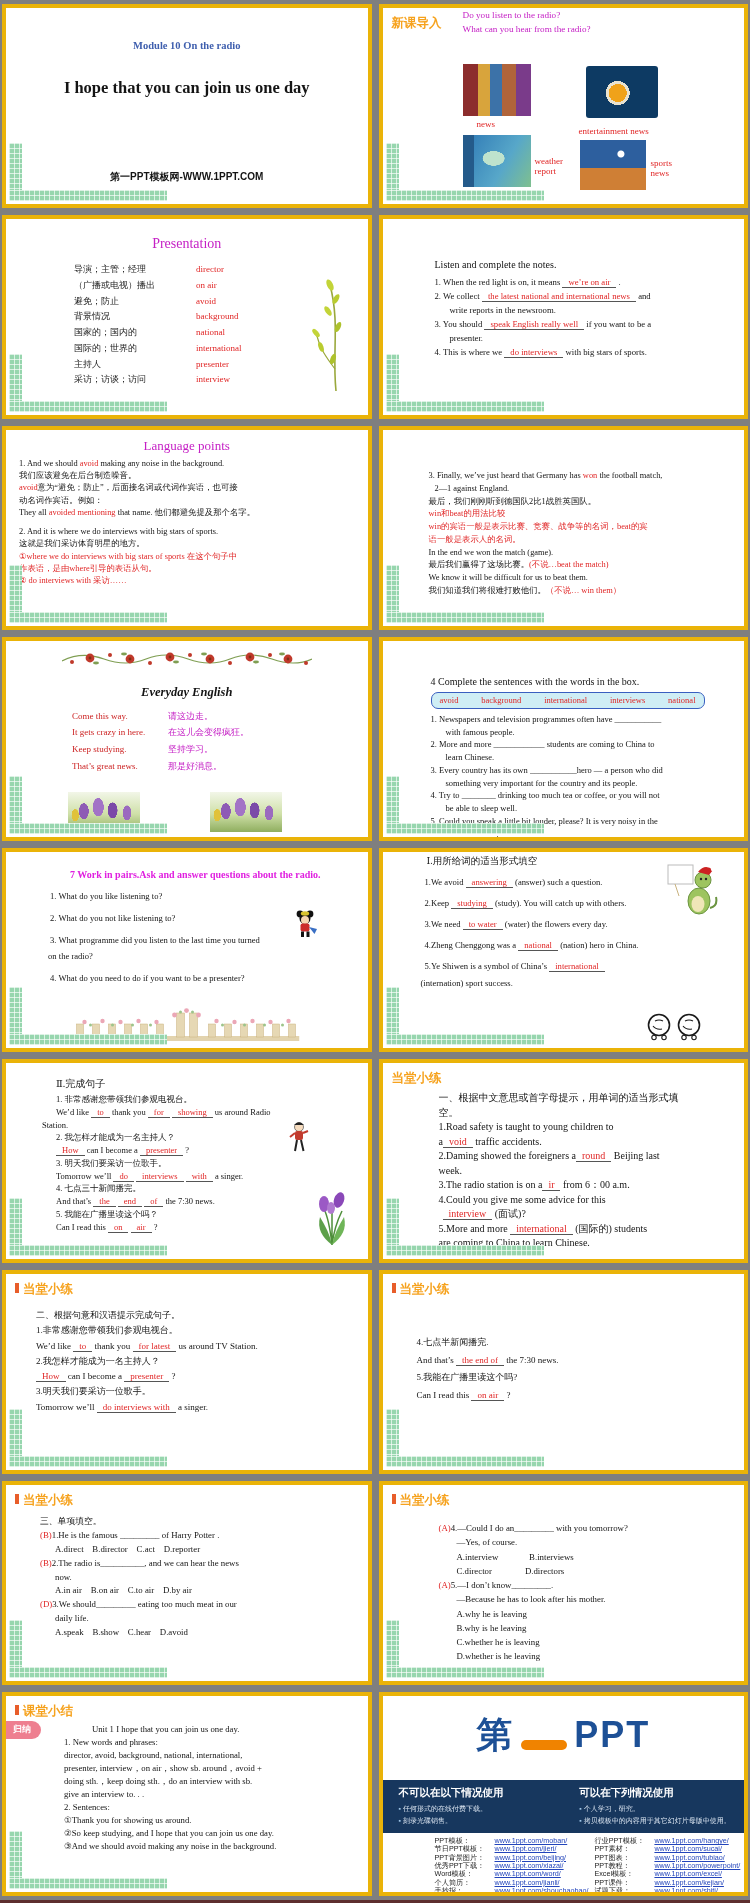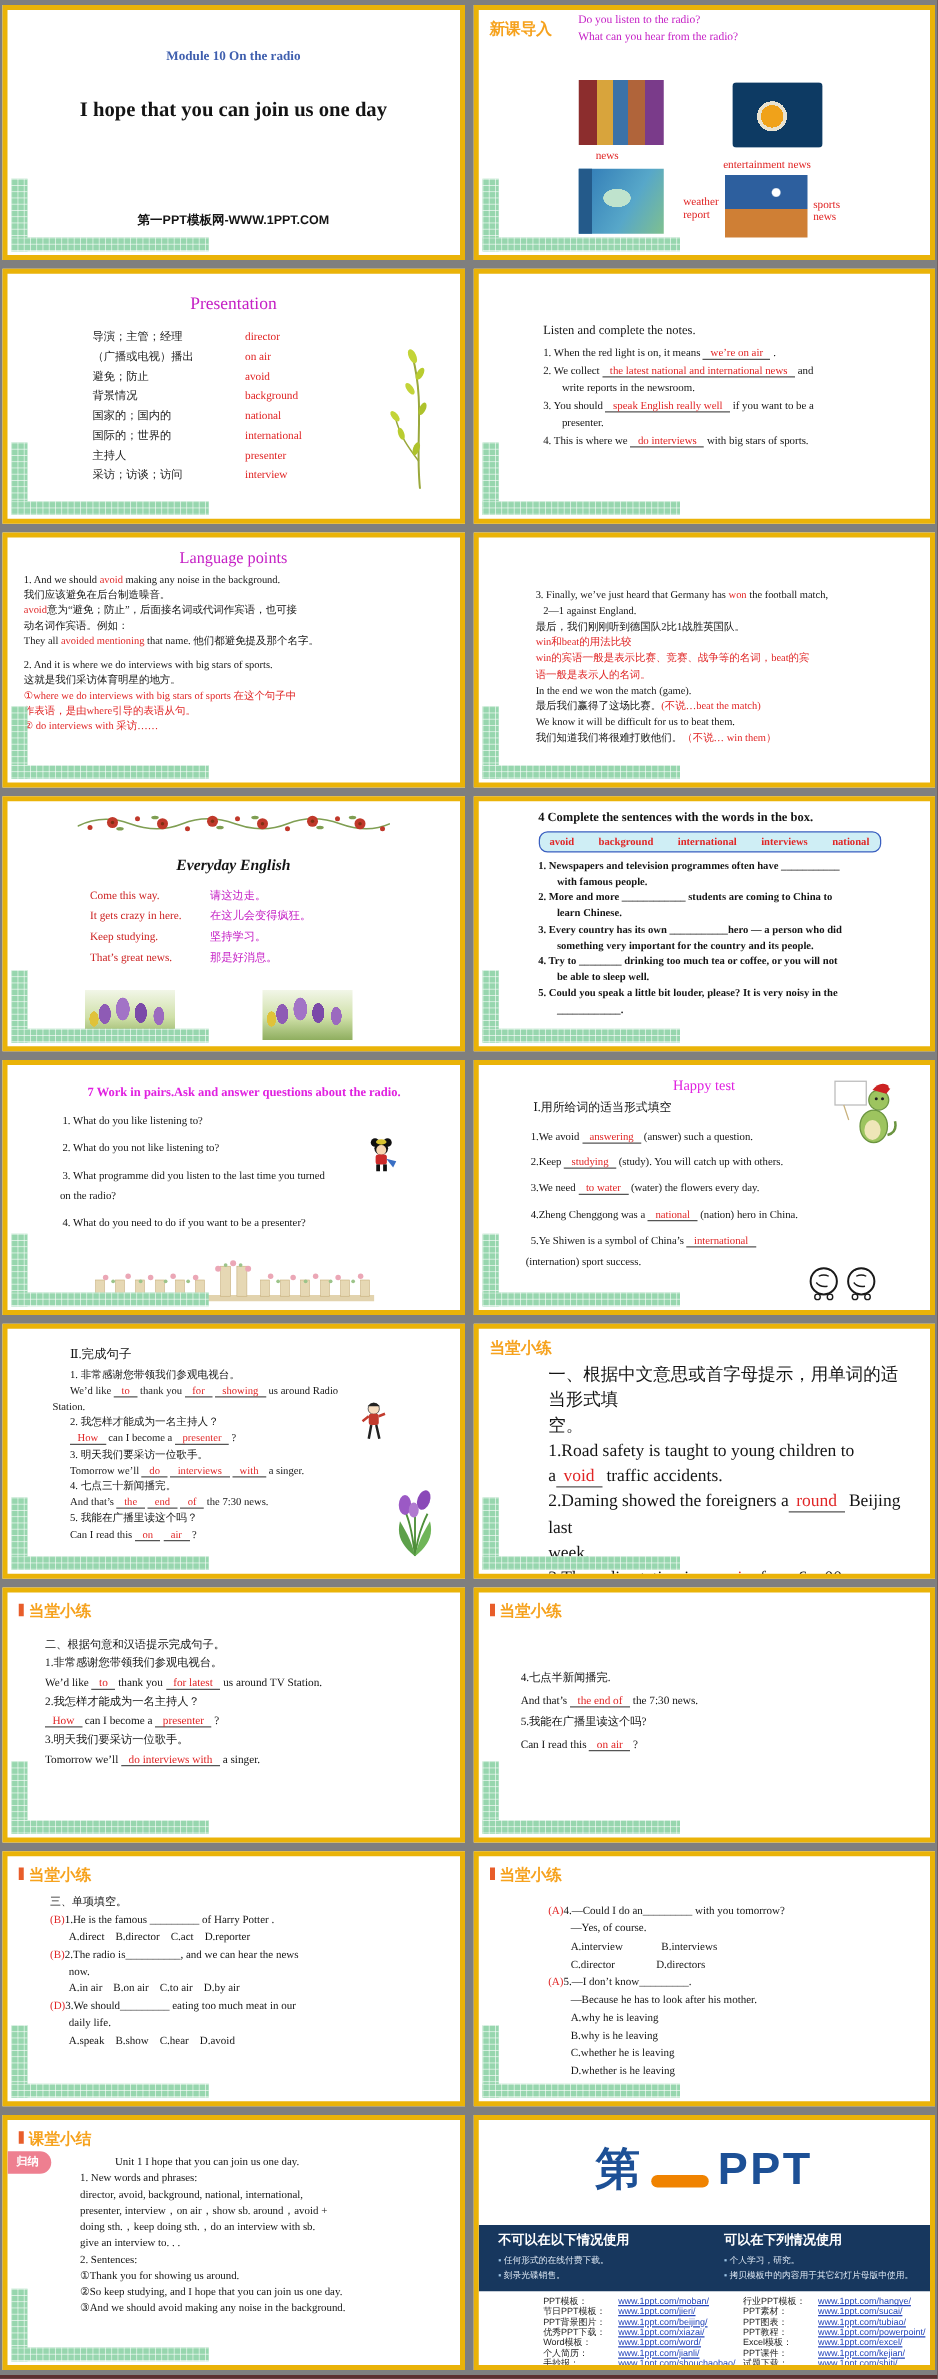--- a/index.html
+++ b/index.html
@@ -53,42 +53,42 @@
   .s7-pairs .pb{color:#c520c5;}
   .crocus{position:absolute;bottom:5px;width:72px;height:40px;
     background-image:
       radial-gradient(ellipse 8px 13px at 22% 48%,#8e5bb5 0 60%,transparent 62%),
       radial-gradient(ellipse 9px 15px at 42% 38%,#a273c6 0 60%,transparent 62%),
       radial-gradient(ellipse 8px 13px at 62% 46%,#7b4aa8 0 60%,transparent 62%),
       radial-gradient(ellipse 7px 12px at 82% 52%,#9b6abf 0 60%,transparent 62%),
       radial-gradient(ellipse 6px 10px at 10% 58%,#e0c23a 0 60%,transparent 62%),
       linear-gradient(180deg,#f2f6e8 0%,#cfe0a8 55%,#8fae5f 100%);}
   
-  .s8-c{padding:6px 12px 0 48px;font-size:8.5px;line-height:1.5;font-weight:bold;}
+  .s8-c{padding:33px 12px 0 48px;font-size:8.5px;line-height:1.5;}
   .s8-t{font-size:10px;}
   .s8-box{border:1.5px solid #3a5fc0;background:#cfeef5;border-radius:7px;padding:1px 8px;margin:3px 0 4px 0;width:256px;display:flex;justify-content:space-between;}
   .s8-box span{color:#e02525;}
   
   .s9-title{margin:16px 30px 0 44px;text-indent:20px;color:#e020e0;font-size:10px;font-weight:bold;line-height:1.3;}
   .s9-q{margin:9px 86px 0 44px;}
   .mickey{position:absolute;right:46px;top:54px;}
   .fence{position:absolute;bottom:4px;left:50%;transform:translateX(-50%);}
   
   .s10-title{text-align:center;font-size:11.5px;color:#e020e0;margin-top:9px;}
   .s10-sub{margin:2px 0 0 44px;font-size:9.5px;}
   .s10-i{margin:8px 70px 0 42px;}
   .dragon{position:absolute;right:26px;top:10px;}
   .stamps{position:absolute;right:40px;bottom:6px;}
   
   .s11-c{padding:13px 26px 0 50px;font-size:8.5px;line-height:1.5;}
   .s11-t{font-size:10px;margin-bottom:2px;}
   .kid{position:absolute;right:58px;top:58px;}
   .iris{position:absolute;right:16px;bottom:14px;}
   
-  .s12-c{padding:28px 16px 0 56px;font-size:14px;line-height:1.45;}
+  .s12-c{padding:28px 16px 0 56px;font-size:10px;line-height:1.45;}
   
   .s13-c{padding:34px 16px 0 30px;font-size:9px;line-height:1.7;}
   
   .s14-c{padding:60px 16px 0 34px;font-size:9px;line-height:1.95;}
   
   .s15-c{padding:30px 16px 0 34px;font-size:8.8px;line-height:1.58;}
   
   .s16-c{padding:36px 16px 0 56px;font-size:8.8px;line-height:1.62;}
   .sub2{margin-left:18px;}
   
@@ -129,21 +129,21 @@
   <div class="slide">
     <div class="oh">新课导入</div>
     <div class="s2-q">Do you listen to the radio?</div>
     <div class="s2-q">What can you hear from the radio?</div>
     <div class="photo" style="left:80px;top:56px;width:68px;height:52px;background:linear-gradient(90deg,#8c2d2d 0 22%,#d8a43c 22% 40%,#3c72a8 40% 58%,#b0643a 58% 78%,#7a3b8a 78%);"></div>
     <div class="photo" style="left:203px;top:58px;width:72px;height:52px;border-radius:3px;background:radial-gradient(circle at 44% 52%,#f0a21a 0 9px,#e8e2d0 9px 12px,#0d3a63 12px),linear-gradient(#0d3a63,#134a7c);"></div>
     <div class="photo" style="left:80px;top:127px;width:68px;height:52px;background:linear-gradient(90deg,#245a8a 0 16%,transparent 16%),radial-gradient(ellipse 18px 12px at 45% 45%,#bfe3cd 0 60%,transparent 62%),linear-gradient(120deg,#2e78b5,#57a7c9 60%,#7fc08f);"></div>
     <div class="photo" style="left:197px;top:132px;width:66px;height:50px;background:radial-gradient(circle at 62% 28%,#fff 0 3px,transparent 4px),linear-gradient(180deg,#2d5f9e 0 55%,#cf7f35 55%);"></div>
     <div class="plabel" style="left:94px;top:111px;">news</div>
     <div class="plabel" style="left:196px;top:118px;">entertainment  news</div>
-    <div class="plabel" style="left:164px;top:148px;width:44px;">weather report</div>
+    <div class="plabel" style="left:152px;top:148px;width:44px;">weather report</div>
     <div class="plabel" style="left:268px;top:150px;width:40px;">sports news</div>
     <div class="cnr-v"></div>
     <div class="cnr-h"></div>
   </div>
 
   <div class="slide">
     <div class="s3-title">Presentation</div>
     <div class="s3-vocab">
         <div class="pair">
           <span class="pa">导演；主管；经理</span>
@@ -389,21 +389,20 @@
           <circle cx="170" cy="17" r="1.5"></circle>
         <circle cx="190" cy="17" r="1.5"></circle>
           <circle cx="208" cy="17" r="1.5"></circle>
       </g>
     </svg>
     <div class="cnr-v"></div>
     <div class="cnr-h"></div>
   </div>
 
   <div class="slide">
-    <div class="s10-title">Happy test</div>
     <div class="s10-sub">Ⅰ.用所给词的适当形式填空</div>
     <div class="ln s10-i"><span>1.We avoid </span><span class="a">answering</span><span> (answer) such a question.</span></div>
     <div class="ln s10-i"><span>2.Keep </span><span class="a">studying</span><span> (study). You will  catch up with others.</span></div>
     <div class="ln s10-i"><span>3.We need </span><span class="a">to water</span><span> (water) the flowers every  day.</span></div>
     <div class="ln s10-i"><span>4.Zheng  Chenggong was a </span><span class="a">national</span><span> (nation) hero in China.</span></div>
     <div class="ln s10-i"><span>5.Ye Shiwen  is a symbol of China’s </span><span class="a">international</span></div>
     <div class="ln s10-i" style="margin-top:4px;margin-left:38px;">(internation)  sport success.</div>
     <svg class="dragon" width="52" height="56" viewBox="0 0 52 56">
       <rect x="2" y="3" width="25" height="19" fill="#fff" stroke="#bbb"></rect>
       <line x1="9" y1="22" x2="13" y2="34" stroke="#c9b27e"></line>

